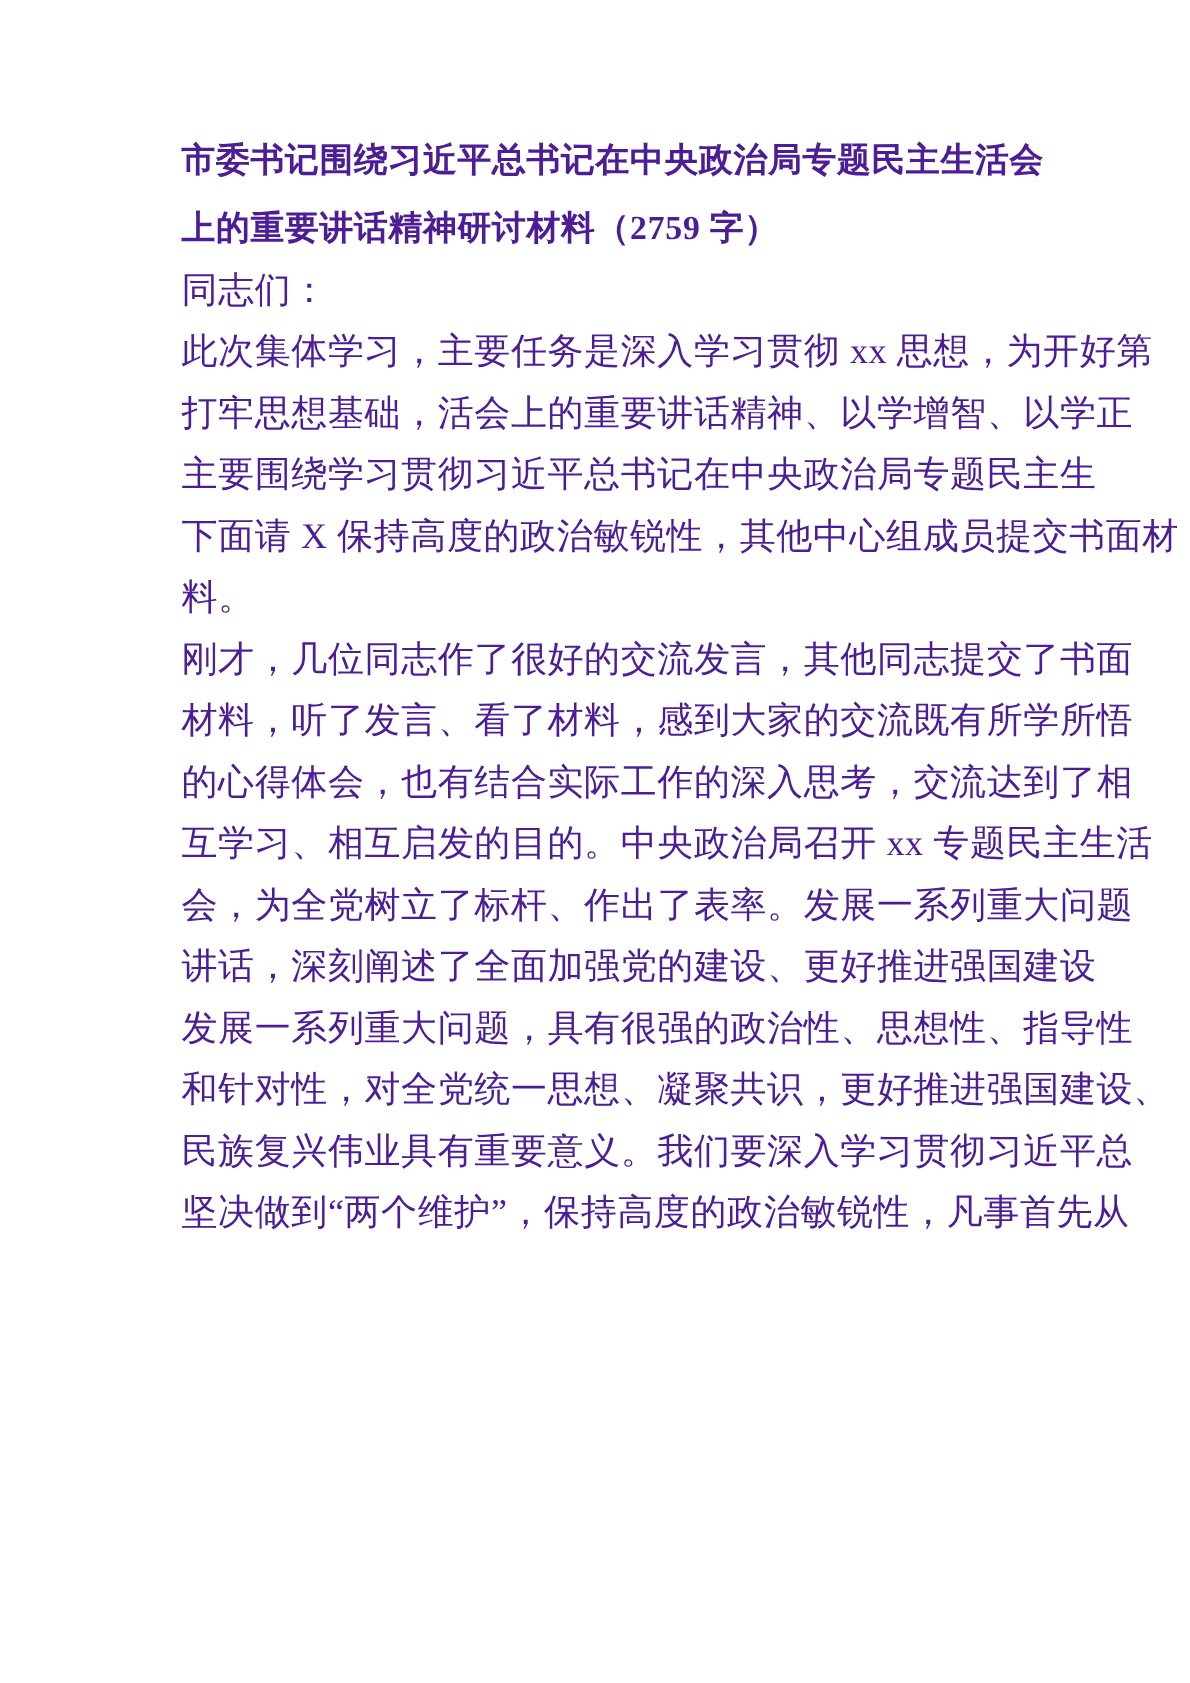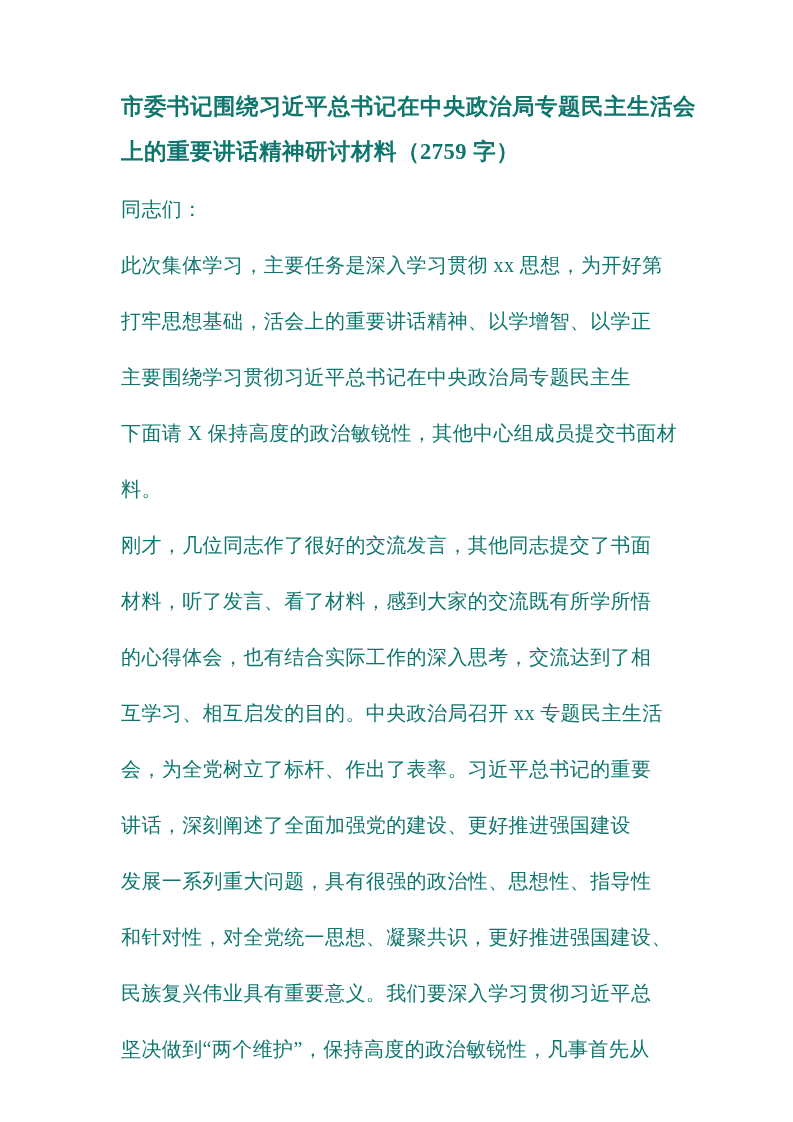--- a/index.html
+++ b/index.html
@@ -7,61 +7,60 @@
     padding: 0;
     background: #ffffff;
   }
   .page {
     position: relative;
     width: 793px;
     height: 1122px;
     background: #ffffff;
     overflow: hidden;
     font-family: "Liberation Serif", serif;
-    color: #0f766e;
+    color: #4c1d95;
   }
   .content {
     position: absolute;
     left: 121px;
     top: 84px;
     width: 560px;
   }
   .doc-title-line {
     font-size: 22.5px;
     font-weight: 700;
     line-height: 45px;
     letter-spacing: 0.5px;
     white-space: nowrap;
   }
   .doc-line {
-    font-size: 20px;
+    font-size: 24px;
     font-weight: 400;
     line-height: 41px;
     letter-spacing: 0.4px;
     white-space: nowrap;
-    margin-top: 15px;
   }
 </style>
 </head>
 <body>
 
 <div class="page">
   <div class="content">
     <div class="doc-title-line">市委书记围绕习近平总书记在中央政治局专题民主生活会</div>
     <div class="doc-title-line">上的重要讲话精神研讨材料（2759 字）</div>
     <div class="doc-line">同志们：</div>
     <div class="doc-line">此次集体学习，主要任务是深入学习贯彻 xx 思想，为开好第</div>
     <div class="doc-line">打牢思想基础，活会上的重要讲话精神、以学增智、以学正</div>
     <div class="doc-line">主要围绕学习贯彻习近平总书记在中央政治局专题民主生</div>
     <div class="doc-line">下面请 X 保持高度的政治敏锐性，其他中心组成员提交书面材</div>
     <div class="doc-line">料。</div>
     <div class="doc-line">刚才，几位同志作了很好的交流发言，其他同志提交了书面</div>
     <div class="doc-line">材料，听了发言、看了材料，感到大家的交流既有所学所悟</div>
     <div class="doc-line">的心得体会，也有结合实际工作的深入思考，交流达到了相</div>
     <div class="doc-line">互学习、相互启发的目的。中央政治局召开 xx 专题民主生活</div>
-    <div class="doc-line">会，为全党树立了标杆、作出了表率。习近平总书记的重要</div>
+    <div class="doc-line">会，为全党树立了标杆、作出了表率。发展一系列重大问题</div>
     <div class="doc-line">讲话，深刻阐述了全面加强党的建设、更好推进强国建设</div>
     <div class="doc-line">发展一系列重大问题，具有很强的政治性、思想性、指导性</div>
     <div class="doc-line">和针对性，对全党统一思想、凝聚共识，更好推进强国建设、</div>
     <div class="doc-line">民族复兴伟业具有重要意义。我们要深入学习贯彻习近平总</div>
     <div class="doc-line">坚决做到“两个维护”，保持高度的政治敏锐性，凡事首先从</div>
   </div>
 </div>
 
 </body></html>

